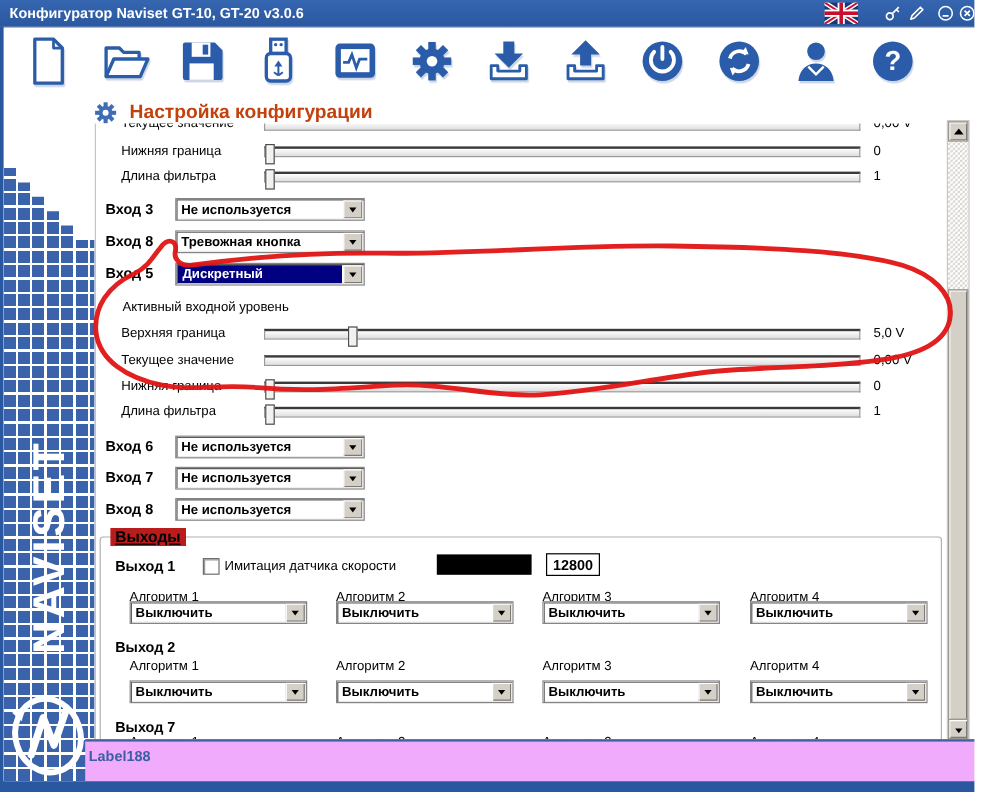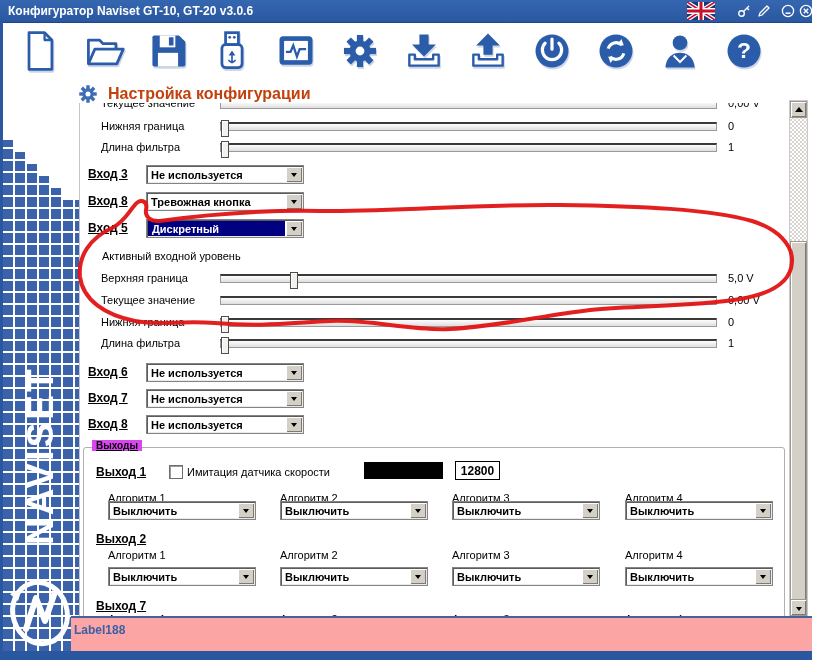--- a/index.html
+++ b/index.html
@@ -27,54 +27,54 @@
           repeating-linear-gradient(0deg, rgba(0,0,0,0) 0 10px, #fff 10px 12px),
           repeating-linear-gradient(90deg, #3a63ac 0 10px, #fff 10px 12px);
         clip-path:polygon(0 0,11px 0,11px 12px,23px 12px,23px 24px,35px 24px,35px 36px,47px 36px,47px 48px,59px 48px,59px 60px,76px 60px,76px 100%,0 100%);}
   .brandtxt{position:absolute;left:3px;top:330px;width:76px;height:252px;display:flex;align-items:center;justify-content:center;
         writing-mode:vertical-rl;transform:rotate(180deg);color:#fff;font-weight:bold;font-size:37px;letter-spacing:3px;}
   .brandlogo{position:absolute;left:0px;top:572px;width:82px;height:82px;}
   
   .panel{position:absolute;left:79px;top:103px;width:707px;height:513px;overflow:hidden;background:#fff;
          border-left:1px solid #c4c4c4;}
   .lbl{position:absolute;font-size:11px;color:#000;white-space:nowrap;}
-  .blbl{position:absolute;font-size:12px;font-weight:bold;text-decoration:underline;color:#000;white-space:nowrap;}
+  .blbl{position:absolute;font-size:12px;font-weight:bold;color:#000;white-space:nowrap;}
   .val{position:absolute;font-size:11px;color:#000;white-space:nowrap;left:648px;}
   .track{position:absolute;left:140px;width:497px;height:9px;box-sizing:border-box;
          background:linear-gradient(#fdfdfd,#dedede);border:1px solid #9a9a9a;border-top:2px solid #3a3a3a;}
   .thumb{position:absolute;top:-4px;width:6px;height:15px;background:#f2f1ee;border:1px solid #4d4d4d;
          box-shadow:inset 1px 1px 0 #fff;}
   .combo{position:absolute;height:19px;box-sizing:border-box;background:#fff;border:1px solid #848484;
          box-shadow:inset 1px 1px 0 #5c5c5c, inset -1px -1px 0 #eaeaea;display:flex;cursor:default;}
   .ctext{flex:1;font-size:11px;font-weight:bold;padding:3px 4px 0;white-space:nowrap;overflow:hidden;}
   .combo.sel .ctext{background:#000080;color:#fff;margin:1px 0 1px 1px;padding-top:2px;}
   .cbtn{width:16px;margin:1px;background:#d4d0c8;box-shadow:inset 1px 1px 0 #fff, inset -1px -1px 0 #7d7a74;
         display:flex;align-items:center;justify-content:center;cursor:pointer;}
   .arrd{width:0;height:0;border:3.5px solid transparent;border-top:4.5px solid #000;margin-top:4px;}
   .arru{width:0;height:0;border:4px solid transparent;border-bottom:5px solid #000;margin-bottom:4px;}
   .gbox{position:absolute;left:3px;top:344px;width:700px;height:300px;border:1px solid #b0b0b0;border-radius:3px;}
-  .glegend{position:absolute;left:8px;top:-8px;background:#d946ef;padding:0 4px;font-size:10px;font-weight:bold;text-decoration:underline;}
+  .glegend{position:absolute;left:8px;top:-8px;background:#b91c1c;padding:0 4px;font-size:13px;font-weight:bold;text-decoration:underline;}
   .cbx{position:absolute;width:12px;height:12px;background:#fff;border:1px solid #6e6e6e;
        box-shadow:inset 1px 1px 0 #9a9a9a;cursor:pointer;}
   .blackbox{position:absolute;background:#000;}
   .speedbox{position:absolute;box-sizing:border-box;border:1px solid #000;background:#fff;
             font-size:12px;font-weight:bold;text-align:center;padding-top:2px;}
   
   .sbar{position:absolute;left:789px;top:100px;width:19px;height:517px;
         background:#fff;background-image:
           linear-gradient(45deg,#d8d4cf 25%,transparent 25%,transparent 75%,#d8d4cf 75%),
           linear-gradient(45deg,#d8d4cf 25%,transparent 25%,transparent 75%,#d8d4cf 75%);
         background-size:4px 4px;background-position:0 0,2px 2px;border:1px solid #c9c9c9;box-sizing:border-box;}
   .sbtn{position:absolute;left:0;width:17px;height:17px;background:#d4d0c8;
         box-shadow:inset 1px 1px 0 #fff, inset -1px -1px 0 #7d7a74;border:1px solid #9b988f;box-sizing:border-box;
         display:flex;align-items:center;justify-content:center;cursor:pointer;}
   .sthumb{position:absolute;left:0;top:140px;width:17px;height:360px;background:#d4d0c8;
         box-shadow:inset 1px 1px 0 #fff, inset -1px -1px 0 #7d7a74;border:1px solid #9b988f;box-sizing:border-box;cursor:grab;}
   
-  .statusbar{position:absolute;left:71px;top:616px;width:749px;height:35px;background:#fca5a5;border-top:2px solid #44639e;box-sizing:border-box;}
+  .statusbar{position:absolute;left:71px;top:616px;width:749px;height:35px;background:#f0abfc;border-top:2px solid #44639e;box-sizing:border-box;}
   .statuslbl{position:absolute;left:3px;top:5px;font-size:12px;font-weight:bold;color:#3a5fa5;}
   .bottombar{position:absolute;left:0;top:651px;width:820px;height:9px;background:#2a58a0;}
   .annot{position:absolute;left:0;top:0;width:820px;height:660px;pointer-events:none;}
 </style>
 </head>
 <body>
 
 <div class="app">
 
   <div class="titlebar">

